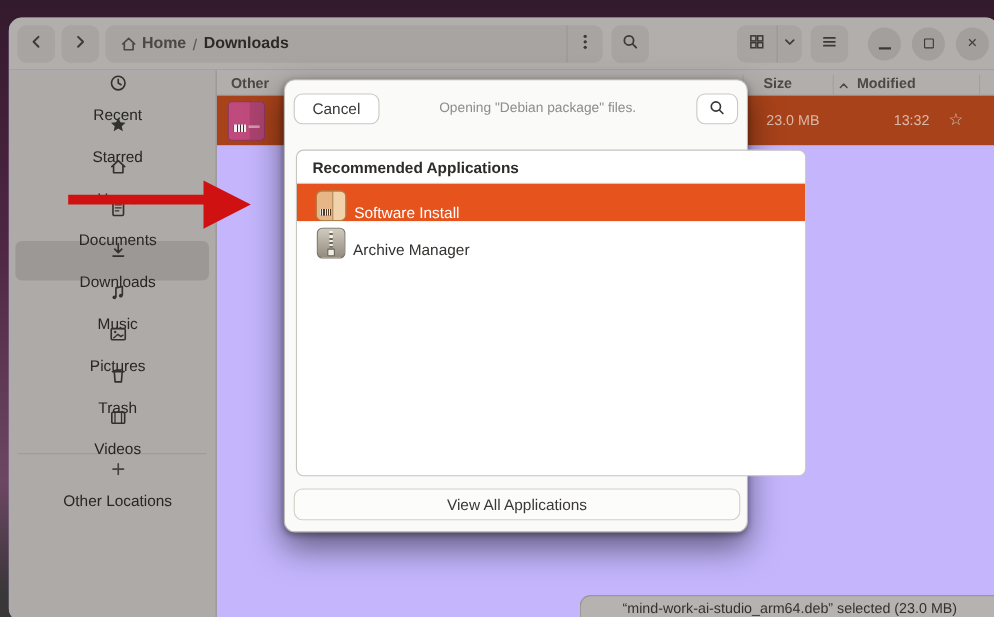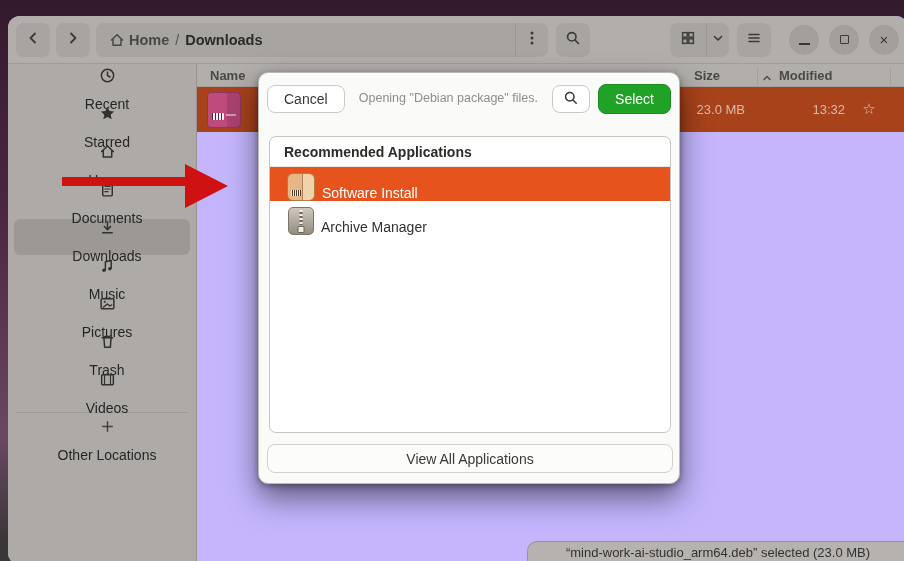--- a/index.html
+++ b/index.html
@@ -118,21 +118,21 @@
   .dlg-titlebox { flex:1; text-align:center; line-height:1.25; }
   .dlg-title { font-size:15px; font-weight:700; color:#393734; }
   .dlg-subtitle { font-size:12.5px; color:#8f8d89; }
   .dlg-search { width:38px; height:28px; background:#ffffff; border:1px solid #cdc8c2; border-radius:8px;
     display:flex; align-items:center; justify-content:center; color:#3a3835; }
   .dlg-select {
     height:30px; padding:0 16px; background:#20a227; border:1px solid #1b8c21; border-radius:8px;
     font-size:14px; color:#ffffff; font-family:inherit;
   }
   .app-list {
-    position:absolute; left:10px; top:63px; width:402px; height:297px;
+    position:absolute; left:10px; top:63px; width:464px; height:297px;
     background:#ffffff; border:1px solid #c8c4bf; border-radius:7px; overflow:hidden;
   }
   .app-section { padding:7px 14px 6px 14px; font-size:14px; font-weight:700; color:#2e2c29;
     border-bottom:1px solid #eceae7; }
   .app-row { height:34px; display:flex; align-items:flex-end; gap:7px; padding-left:17px; font-size:14px; color:#343230; }
   .app-row.selected { background:#e7531d; color:#ffffff; }
   .si-icon { width:28px; height:28px; flex:none; border-radius:6px; border:1px solid #b08049;
     background:linear-gradient(90deg,#e6b686 0,#e6b686 54%,#f2d2ab 54%); position:relative; }
   .si-icon::before { content:""; position:absolute; left:3px; bottom:4px; width:10px; height:6px;
     background:#4f3b28; background-image:repeating-linear-gradient(90deg,rgba(255,255,255,.9) 0 1px, transparent 1px 2px); }
@@ -242,21 +242,21 @@
       <button class="circlebtn">
           <span class="max-glyph"></span>
         </button>
       <button class="circlebtn">
           <span class="close-glyph">×</span>
         </button>
     </div>
   </div>
 
   <div class="col-header">
-    <span class="ch-name">Name</span>
+    <span class="ch-name">Other</span>
     <span class="col-div" style="left:478px"></span>
     <span class="ch-size">Size</span>
     <span class="col-div" style="left:560px"></span>
     <span class="ch-sort">
       <svg width="10" height="8" viewBox="0 0 10 8">
           <path d="M2 5.5 L5 2.5 L8 5.5" fill="none" stroke="#4b4946" stroke-width="1.4" stroke-linecap="round" stroke-linejoin="round"></path>
         </svg>
     </span>
     <span class="ch-mod">Modified</span>
     <span class="col-div" style="left:693px"></span>
@@ -374,21 +374,20 @@
       <div class="dlg-subtitle">Opening "Debian package" files.</div>
     </div>
     <button class="dlg-search">
       <span>
         <svg width="16" height="16" viewBox="0 0 16 16">
             <circle cx="6.8" cy="6.8" r="4.2" fill="none" stroke="#3a3835" stroke-width="1.5"></circle>
             <path d="M10.2 10.2 L13.2 13.2" stroke="#3a3835" stroke-width="1.5" stroke-linecap="round"></path>
           </svg>
       </span>
     </button>
-    <button class="dlg-select">Select</button>
   </div>
 
   <div class="app-list">
     <div class="app-section">Recommended Applications</div>
     <div class="app-row selected">
       <span class="si-icon"></span>
       <span>Software Install</span>
     </div>
     <div class="app-row">
       <span class="arc-icon"></span>

